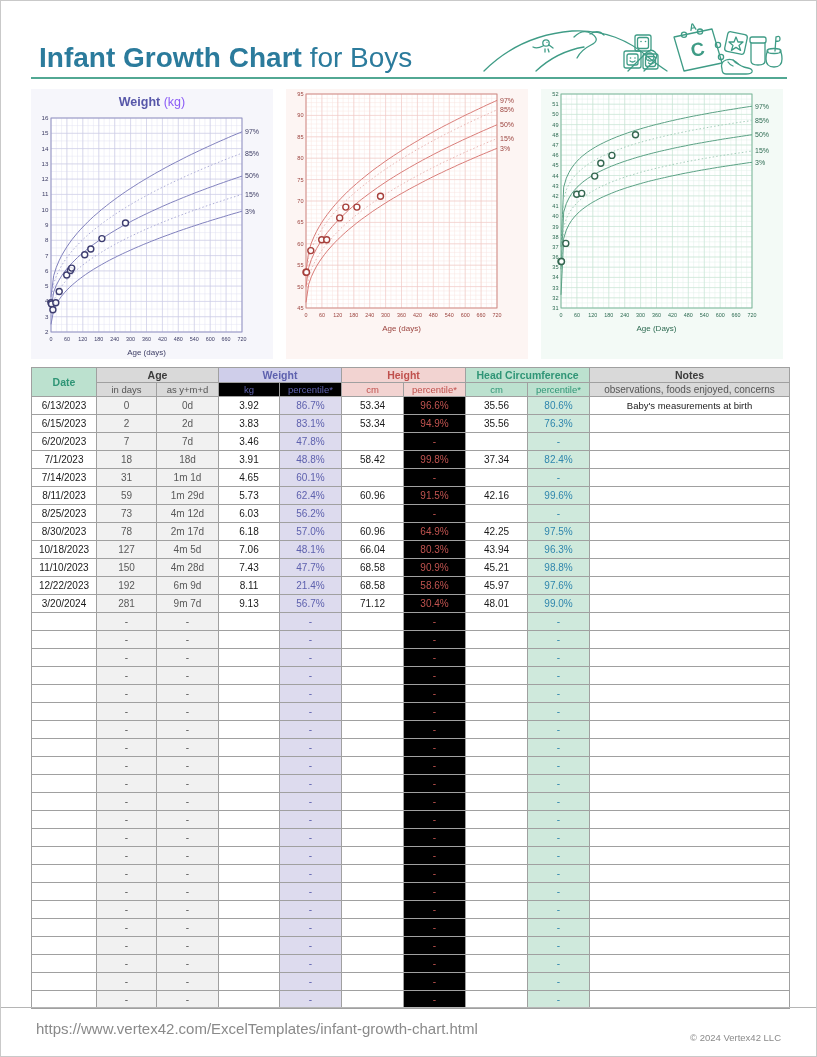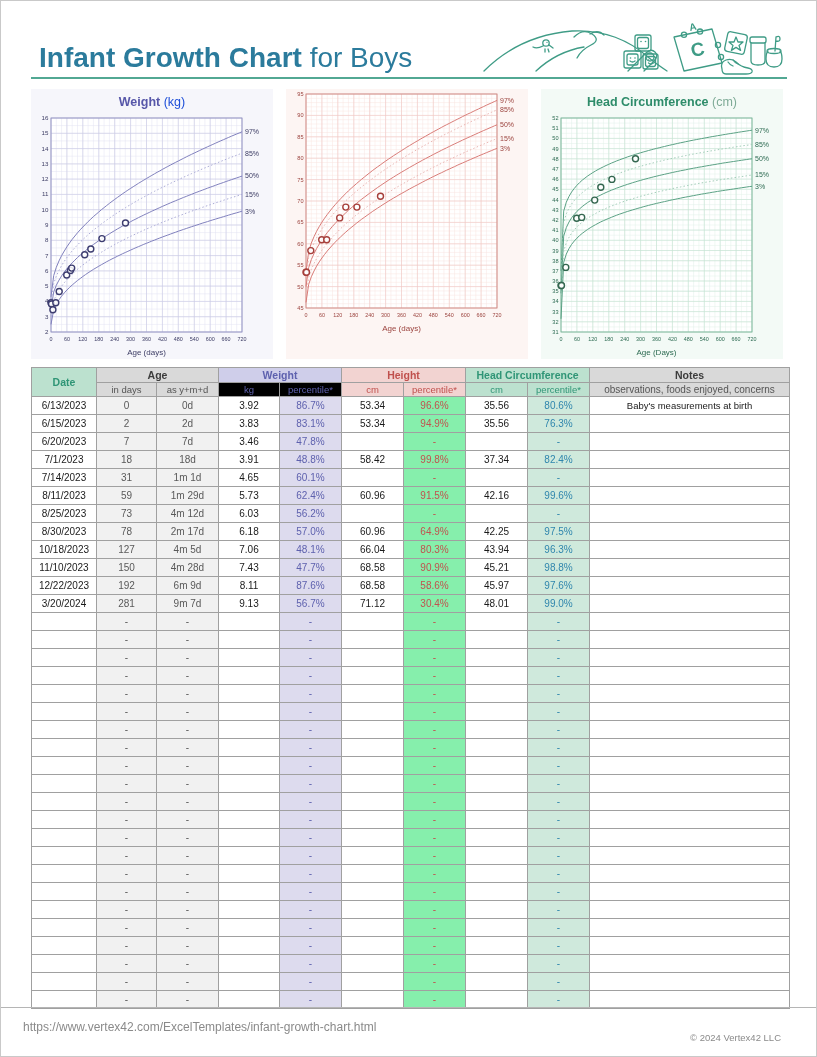--- a/index.html
+++ b/index.html
@@ -13,21 +13,21 @@
   .doodle{position:absolute;right:28px;top:6px;}
   .divider{position:absolute;left:30px;right:29px;bottom:0;border-bottom:2px solid #52a893;}
   
   .charts{display:flex;gap:13px;padding:10px 29px 0 30px;}
   .chart-panel{width:242px;box-sizing:border-box;}
   .p-weight{background:#f6f6fb;}
   .p-height{background:#fdf5f3;}
   .p-head{background:#f3faf6;}
   .chart-title{text-align:center;font-size:12.5px;padding-top:6px;height:18px;}
   .p-weight .ct-bold{color:#5757a9;font-weight:bold;}
-  .p-weight .ct-unit{color:#1d4ed8;}
+  .p-weight .ct-unit{color:#8b5cf6;}
   .p-height .ct-bold{color:#c0504d;font-weight:bold;}
   .p-height .ct-unit{color:#c59390;}
   .p-head .ct-bold{color:#2e8c6a;font-weight:bold;}
   .p-head .ct-unit{color:#7fab97;}
   svg.chart{display:block;width:242px;height:246px;font-family:"Liberation Sans",sans-serif;}
   
   .table-wrap{padding:8px 20px 0 30px;}
   table{border-collapse:collapse;width:758px;table-layout:fixed;font-size:10px;}
   th,td{border:1px solid #a0a0a0;padding:1px 2px;text-align:center;overflow:hidden;white-space:nowrap;}
   thead th{font-size:10.5px;}
@@ -40,26 +40,26 @@
   .h-sub-age{background:#d9d9d9;color:#555;}
   .h-sub-w{background:#000000;color:#5e61ae;}
   .h-sub-h{background:#f2d3d1;color:#c0504d;}
   .h-sub-hc{background:#bce1cf;color:#2f9576;}
   .h-notes-sub{font-weight:normal;font-size:10px;color:#555;}
   tbody td{height:15px;}
   .c-date{background:#fff;color:#1a1a1a;}
   .c-age{background:#f1f1f1;color:#595959;}
   .c-val{background:#fff;color:#1a1a1a;}
   .c-wpct{background:#dddbee;color:#5e61ae;}
-  .c-hpct{background:#86efac;color:#c0534f;}
+  .c-hpct{background:#000000;color:#c0534f;}
   .c-hcpct{background:#cfe9dc;color:#2f86ad;}
   .c-notes{background:#fff;color:#1a1a1a;font-size:9.5px;}
   
   .footer{position:absolute;left:0;right:0;bottom:0;height:48px;border-top:1px solid #b5b5b5;}
-  .f-url{position:absolute;left:22px;top:12px;font-size:12px;color:#8a8a8a;text-decoration:none;}
+  .f-url{position:absolute;left:35px;top:12px;font-size:15px;color:#8a8a8a;text-decoration:none;}
   .f-copy{position:absolute;right:35px;top:24px;font-size:9.5px;color:#8a8a8a;}
 </style>
 </head>
 <body>
 
 <div class="page">
 
   <div class="hdr">
     <div class="hdr-title">
       <span class="t-bold">Infant Growth Chart</span>
@@ -432,24 +432,20 @@
           <text x="131.4" y="227.5" font-size="5.4" text-anchor="middle" fill="#9c443f">420</text>
           <text x="147.3" y="227.5" font-size="5.4" text-anchor="middle" fill="#9c443f">480</text>
           <text x="163.3" y="227.5" font-size="5.4" text-anchor="middle" fill="#9c443f">540</text>
           <text x="179.2" y="227.5" font-size="5.4" text-anchor="middle" fill="#9c443f">600</text>
           <text x="195.1" y="227.5" font-size="5.4" text-anchor="middle" fill="#9c443f">660</text>
           <text x="211.0" y="227.5" font-size="5.4" text-anchor="middle" fill="#9c443f">720</text>
           <text x="115.5" y="242" font-size="8" text-anchor="middle" fill="#9c443f">Age (days)</text>
         </svg>
     </div>
     <div class="chart-panel p-head">
-      <div class="chart-title">
-        <span class="ct-bold">Head Circumference</span>
-        <span class="ct-unit">(cm)</span>
-      </div>
       <svg class="chart" viewBox="0 0 242 246">
           <rect x="20" y="5" width="191" height="214" fill="#ffffff"></rect>
           <line x1="20.0" y1="5" x2="20.0" y2="219" stroke="#e0f1e8" stroke-width="0.5"></line>
           <line x1="25.3" y1="5" x2="25.3" y2="219" stroke="#e0f1e8" stroke-width="0.5"></line>
           <line x1="30.6" y1="5" x2="30.6" y2="219" stroke="#e0f1e8" stroke-width="0.5"></line>
           <line x1="35.9" y1="5" x2="35.9" y2="219" stroke="#e0f1e8" stroke-width="0.5"></line>
           <line x1="41.2" y1="5" x2="41.2" y2="219" stroke="#e0f1e8" stroke-width="0.5"></line>
           <line x1="46.5" y1="5" x2="46.5" y2="219" stroke="#e0f1e8" stroke-width="0.5"></line>
           <line x1="51.8" y1="5" x2="51.8" y2="219" stroke="#e0f1e8" stroke-width="0.5"></line>
           <line x1="57.1" y1="5" x2="57.1" y2="219" stroke="#e0f1e8" stroke-width="0.5"></line>
@@ -774,21 +770,21 @@
             <td class="c-hpct">90.9%</td>
             <td class="c-val">45.21</td>
             <td class="c-hcpct">98.8%</td>
             <td class="c-notes"></td>
           </tr>
           <tr>
             <td class="c-date">12/22/2023</td>
             <td class="c-age">192</td>
             <td class="c-age">6m 9d</td>
             <td class="c-val">8.11</td>
-            <td class="c-wpct">87.6%</td>
+            <td class="c-wpct">21.4%</td>
             <td class="c-val">68.58</td>
             <td class="c-hpct">58.6%</td>
             <td class="c-val">45.97</td>
             <td class="c-hcpct">97.6%</td>
             <td class="c-notes"></td>
           </tr>
           <tr>
             <td class="c-date">3/20/2024</td>
             <td class="c-age">281</td>
             <td class="c-age">9m 7d</td>

